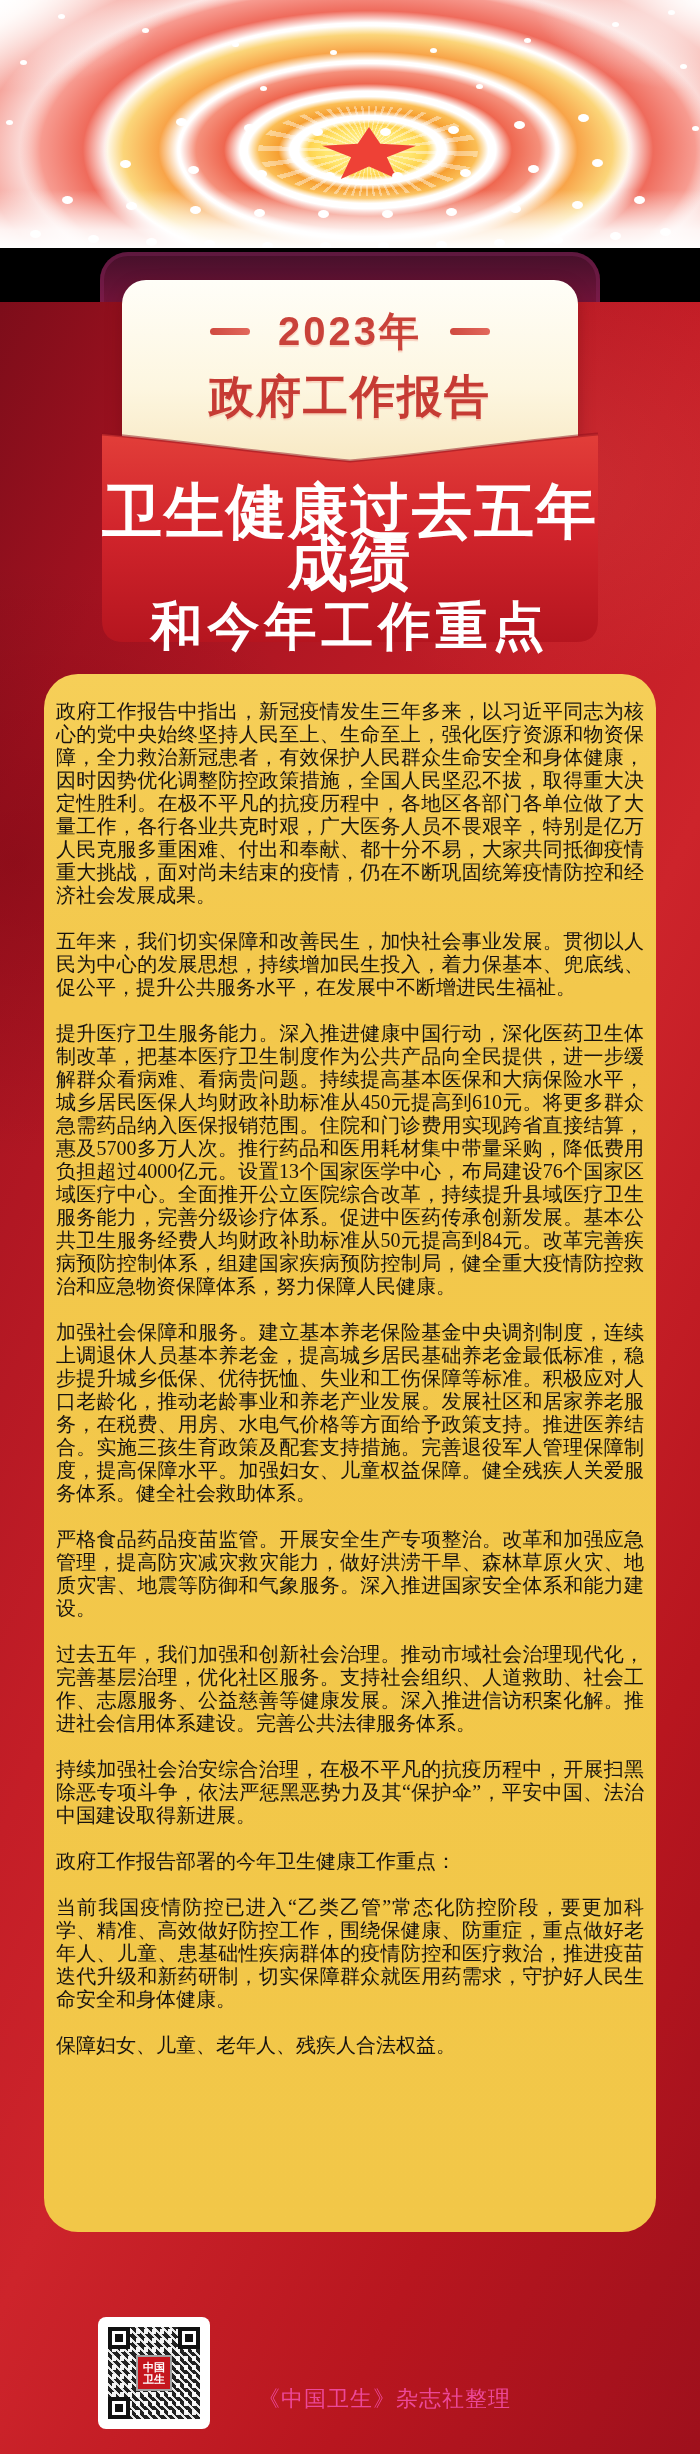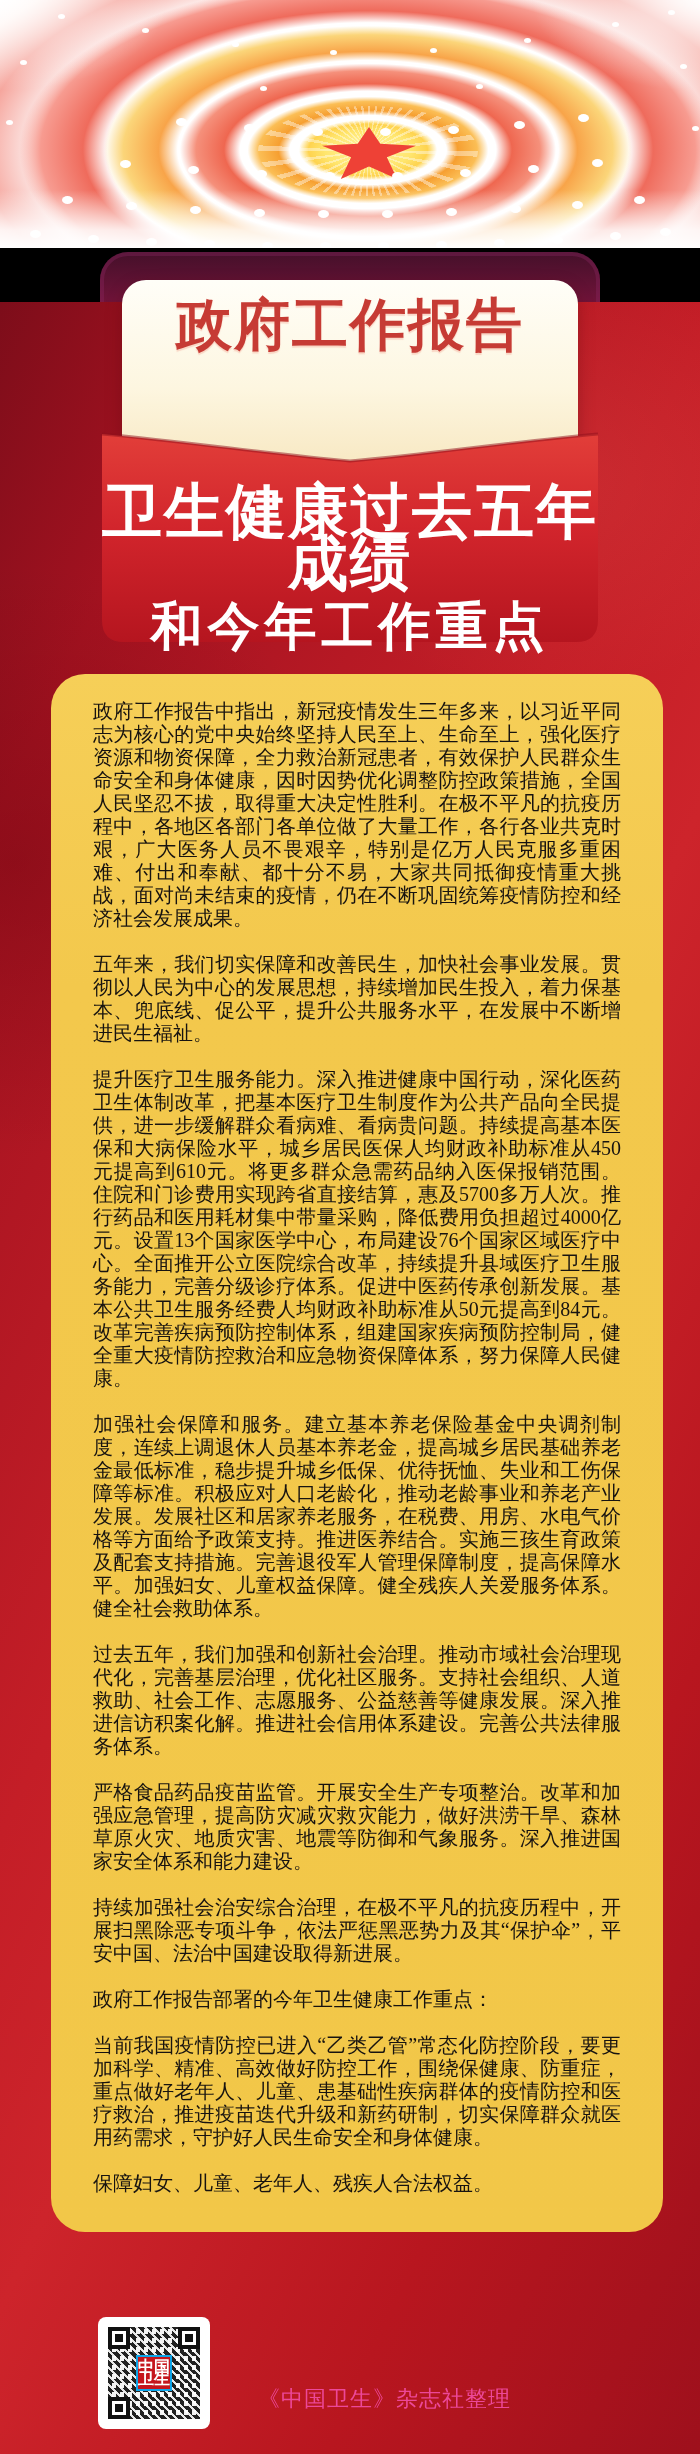--- a/index.html
+++ b/index.html
@@ -46,45 +46,45 @@
     radial-gradient(520px 420px at 2% 560px,rgba(90,0,10,.30),rgba(90,0,10,0) 70%),
     linear-gradient(115deg,#7d0d1a 0%,#a31220 14%,#c41e27 42%,#cd242b 55%,#b8161f 78%,#9e101c 100%);}
   
   .badge{position:absolute;left:122px;top:280px;width:456px;height:240px;border-radius:24px;z-index:4;text-align:center;
     background:linear-gradient(180deg,#fffef8 0%,#fdf6e0 45%,#f7e7c0 80%,#eed8a2 100%);
     box-shadow:0 6px 16px rgba(90,10,15,.35);}
   .badge-row{margin-top:24px;display:flex;align-items:center;justify-content:center;gap:28px;}
   .dash{width:40px;height:7px;border-radius:4px;background:linear-gradient(90deg,#cf4a40,#e2685c);}
   .badge-year{font-size:40px;font-weight:900;letter-spacing:3px;color:#c9423a;
     text-shadow:0 2px 1px rgba(240,150,130,.4);}
-  .badge-title{margin-top:8px;font-size:56px;font-weight:900;letter-spacing:2px;color:#c63b34;
+  .badge-title{margin-top:8px;font-size:45px;font-weight:900;letter-spacing:2px;color:#c63b34;
     text-shadow:0 2px 1px rgba(240,150,130,.35);}
   
   .envelope{position:absolute;left:100px;top:428px;z-index:5;}
   .env-title{position:absolute;left:100px;top:486px;width:500px;z-index:6;text-align:center;color:#fff;font-weight:900;}
   .env-title .t1{font-size:60px;line-height:52px;letter-spacing:2px;}
   .env-title .t2{font-size:52px;line-height:52px;letter-spacing:5px;margin-top:10px;}
   
   .card{position:absolute;left:44px;top:674px;width:612px;height:1558px;border-radius:34px;z-index:4;
     background:linear-gradient(180deg,#f6cf58 0%,#f3c84c 20%,#f2c748 100%);
-    padding:26px 42px 0;box-sizing:border-box;overflow:hidden;margin-left:7px;}
+    padding:26px 12px 0;box-sizing:border-box;overflow:hidden;}
   .card p{margin:0 0 23px;font-family:"Liberation Serif","DejaVu Serif",serif;font-size:20px;line-height:23px;
     color:#171310;text-align:justify;}
   
   .qr{position:absolute;left:98px;top:2317px;width:112px;height:112px;background:#fff;border-radius:8px;z-index:4;}
   .qr-noise{position:absolute;inset:10px;opacity:.92;background:
     repeating-linear-gradient(45deg,rgba(255,255,255,.9) 0 2px,rgba(255,255,255,0) 2px 6px),
     repeating-linear-gradient(90deg,#101010 0 4px,rgba(0,0,0,0) 4px 8px),
     repeating-linear-gradient(0deg,#101010 0 4px,#f2f2f2 4px 9px);}
   .finder{position:absolute;width:14px;height:14px;border:4px solid #101010;background:#fff;}
   .finder::after{content:"";position:absolute;inset:3px;background:#101010;}
   .f-tl{left:10px;top:10px;} .f-tr{right:10px;top:10px;} .f-bl{left:10px;bottom:10px;}
   .qr-seal{position:absolute;left:50%;top:50%;transform:translate(-50%,-50%);width:32px;height:32px;background:#c5161d;
-    border:2px solid #0ea5e9;display:flex;flex-direction:column;align-items:center;justify-content:center;
-    color:#fff;font-size:16px;line-height:12px;font-weight:700;z-index:2;}
+    border:2px solid #a3a3a3;display:flex;flex-direction:column;align-items:center;justify-content:center;
+    color:#fff;font-size:11px;line-height:12px;font-weight:700;z-index:2;}
   .credit{position:absolute;left:258px;top:2384px;font-size:22px;letter-spacing:1px;color:#ec4899;z-index:4;font-weight:500;}
 </style>
 </head>
 <body>
 
 <div id="poster">
 
   <div class="banner">
     <div class="rings"></div>
     <div class="rays"></div>
@@ -92,20 +92,25 @@
     <div class="dots-big"></div>
     <div class="dots-small"></div>
     <div class="banner-fade"></div>
   </div>
 
   <div class="black-strip"></div>
   <div class="arch"></div>
   <div class="red-bg"></div>
 
   <div class="badge">
+    <div class="badge-row">
+      <span class="dash"></span>
+      <span class="badge-year">2023年</span>
+      <span class="dash"></span>
+    </div>
     <div class="badge-title">政府工作报告</div>
   </div>
 
   <svg class="envelope" width="500" height="216" viewBox="0 0 500 216">
     <defs>
       <linearGradient id="envg" x1="0" y1="0" x2="0" y2="1">
         <stop offset="0" stop-color="#e23e39"></stop>
         <stop offset="0.45" stop-color="#d2252c"></stop>
         <stop offset="1" stop-color="#b5151f"></stop>
       </linearGradient>
@@ -116,22 +121,22 @@
   <div class="env-title">
     <div class="t1">卫生健康过去五年成绩</div>
     <div class="t2">和今年工作重点</div>
   </div>
 
   <div class="card">
     <p>政府工作报告中指出，新冠疫情发生三年多来，以习近平同志为核心的党中央始终坚持人民至上、生命至上，强化医疗资源和物资保障，全力救治新冠患者，有效保护人民群众生命安全和身体健康，因时因势优化调整防控政策措施，全国人民坚忍不拔，取得重大决定性胜利。在极不平凡的抗疫历程中，各地区各部门各单位做了大量工作，各行各业共克时艰，广大医务人员不畏艰辛，特别是亿万人民克服多重困难、付出和奉献、都十分不易，大家共同抵御疫情重大挑战，面对尚未结束的疫情，仍在不断巩固统筹疫情防控和经济社会发展成果。</p>
     <p>五年来，我们切实保障和改善民生，加快社会事业发展。贯彻以人民为中心的发展思想，持续增加民生投入，着力保基本、兜底线、促公平，提升公共服务水平，在发展中不断增进民生福祉。</p>
     <p>提升医疗卫生服务能力。深入推进健康中国行动，深化医药卫生体制改革，把基本医疗卫生制度作为公共产品向全民提供，进一步缓解群众看病难、看病贵问题。持续提高基本医保和大病保险水平，城乡居民医保人均财政补助标准从450元提高到610元。将更多群众急需药品纳入医保报销范围。住院和门诊费用实现跨省直接结算，惠及5700多万人次。推行药品和医用耗材集中带量采购，降低费用负担超过4000亿元。设置13个国家医学中心，布局建设76个国家区域医疗中心。全面推开公立医院综合改革，持续提升县域医疗卫生服务能力，完善分级诊疗体系。促进中医药传承创新发展。基本公共卫生服务经费人均财政补助标准从50元提高到84元。改革完善疾病预防控制体系，组建国家疾病预防控制局，健全重大疫情防控救治和应急物资保障体系，努力保障人民健康。</p>
     <p>加强社会保障和服务。建立基本养老保险基金中央调剂制度，连续上调退休人员基本养老金，提高城乡居民基础养老金最低标准，稳步提升城乡低保、优待抚恤、失业和工伤保障等标准。积极应对人口老龄化，推动老龄事业和养老产业发展。发展社区和居家养老服务，在税费、用房、水电气价格等方面给予政策支持。推进医养结合。实施三孩生育政策及配套支持措施。完善退役军人管理保障制度，提高保障水平。加强妇女、儿童权益保障。健全残疾人关爱服务体系。健全社会救助体系。</p>
+    <p>严格食品药品疫苗监管。开展安全生产专项整治。改革和加强应急管理，提高防灾减灾救灾能力，做好洪涝干旱、森林草原火灾、地质灾害、地震等防御和气象服务。深入推进国家安全体系和能力建设。</p>
     <p>过去五年，我们加强和创新社会治理。推动市域社会治理现代化，完善基层治理，优化社区服务。支持社会组织、人道救助、社会工作、志愿服务、公益慈善等健康发展。深入推进信访积案化解。推进社会信用体系建设。完善公共法律服务体系。</p>
-    <p>严格食品药品疫苗监管。开展安全生产专项整治。改革和加强应急管理，提高防灾减灾救灾能力，做好洪涝干旱、森林草原火灾、地质灾害、地震等防御和气象服务。深入推进国家安全体系和能力建设。</p>
     <p>持续加强社会治安综合治理，在极不平凡的抗疫历程中，开展扫黑除恶专项斗争，依法严惩黑恶势力及其“保护伞”，平安中国、法治中国建设取得新进展。</p>
     <p>政府工作报告部署的今年卫生健康工作重点：</p>
     <p>当前我国疫情防控已进入“乙类乙管”常态化防控阶段，要更加科学、精准、高效做好防控工作，围绕保健康、防重症，重点做好老年人、儿童、患基础性疾病群体的疫情防控和医疗救治，推进疫苗迭代升级和新药研制，切实保障群众就医用药需求，守护好人民生命安全和身体健康。</p>
     <p>保障妇女、儿童、老年人、残疾人合法权益。</p>
   </div>
 
   <div class="qr">
     <div class="qr-noise"></div>
     <div class="finder f-tl"></div>
     <div class="finder f-tr"></div>

